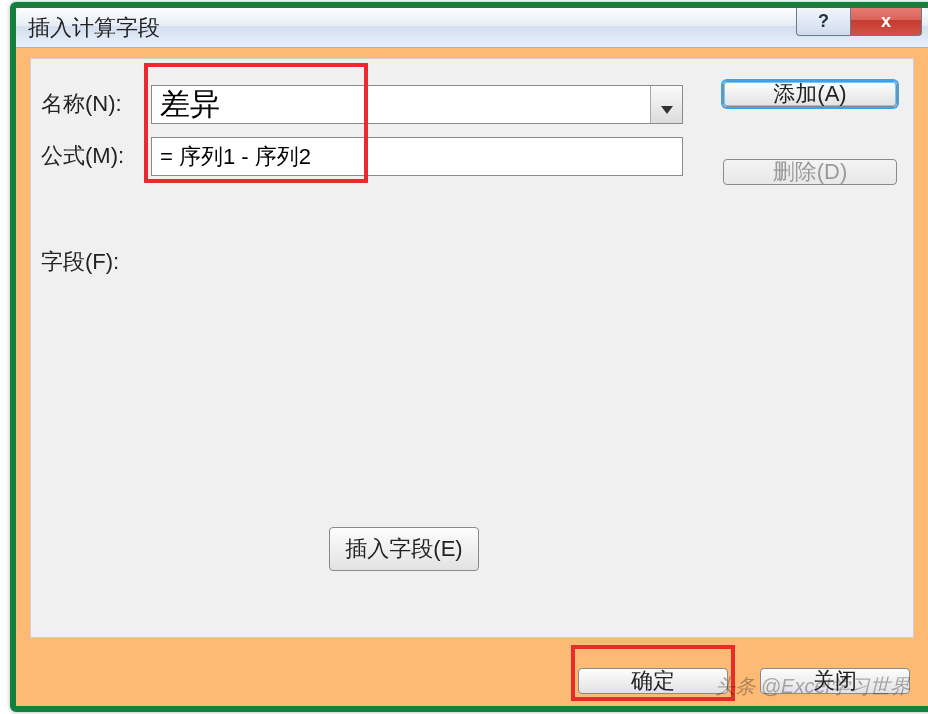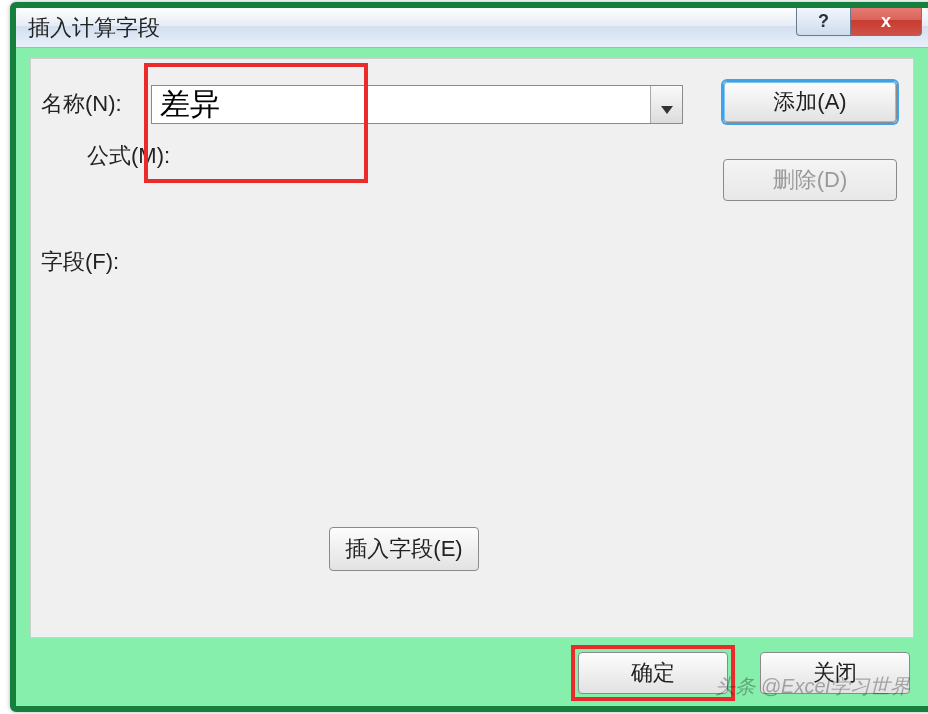--- a/index.html
+++ b/index.html
@@ -62,21 +62,21 @@
   .title-btn.close {
     width: 72px;
     border-radius: 0 0 4px 0;
     background: linear-gradient(#e67a72, #d9645a 45%, #c83b2f 46%, #cf5248);
     color: #fff;
   }
   .client {
     position: relative;
     padding: 14px;
     height: calc(100% - 40px);
-    background: #86efac;
+    background: #fdba74;
   }
   .groupbox {
     position: absolute;
     left: 14px; top: 10px; right: 14px; bottom: 68px;
     border: 1px solid #cfcfcf;
     background: #f0f0f0;
   }
 
   
   .row { position: absolute; display: flex; align-items: center; }
@@ -110,21 +110,21 @@
     font-size: 22px;
   }
   .redbox {
     position: absolute;
     border: 4px solid #e92b2b;
     pointer-events: none;
   }
 
   
   .btn {
-    height: 42px;
+    height: 26px;
     min-width: 174px;
     border: 1px solid #8a8a8a;
     border-radius: 4px;
     background: linear-gradient(#fdfdfd, #e2e2e2);
     display: flex;
     align-items: center;
     justify-content: center;
     font-size: 22px;
     color: #222;
     cursor: pointer;
@@ -203,22 +203,25 @@
         <span>差异</span>
         <div class="dropdown-btn">
           <span>
             <svg viewBox="0 0 14 10">
                 <polygon points="1,1 13,1 7,9" fill="#333"></polygon>
               </svg>
           </span>
         </div>
       </div>
 
-      <div class="row" style="left:10px; top:82px;margin-left:46px;">
+      <div class="row" style="left:10px; top:82px;">
         <span class="label">公式(M):</span>
+      </div>
+      <div class="textbox" style="position:absolute; left:120px; top:78px; width:532px;">
+        <span>= 序列1 - 序列2</span>
       </div>
 
       <div class="redbox" style="left:113px; top:4px; width:224px; height:120px;"></div>
 
       <div class="btn default-outline" style="position:absolute; right:16px; top:22px;">
         <span>添加(A)</span>
       </div>
       <div class="btn disabled" style="position:absolute; right:16px; top:76px;">
         <span>删除(D)</span>
       </div>

